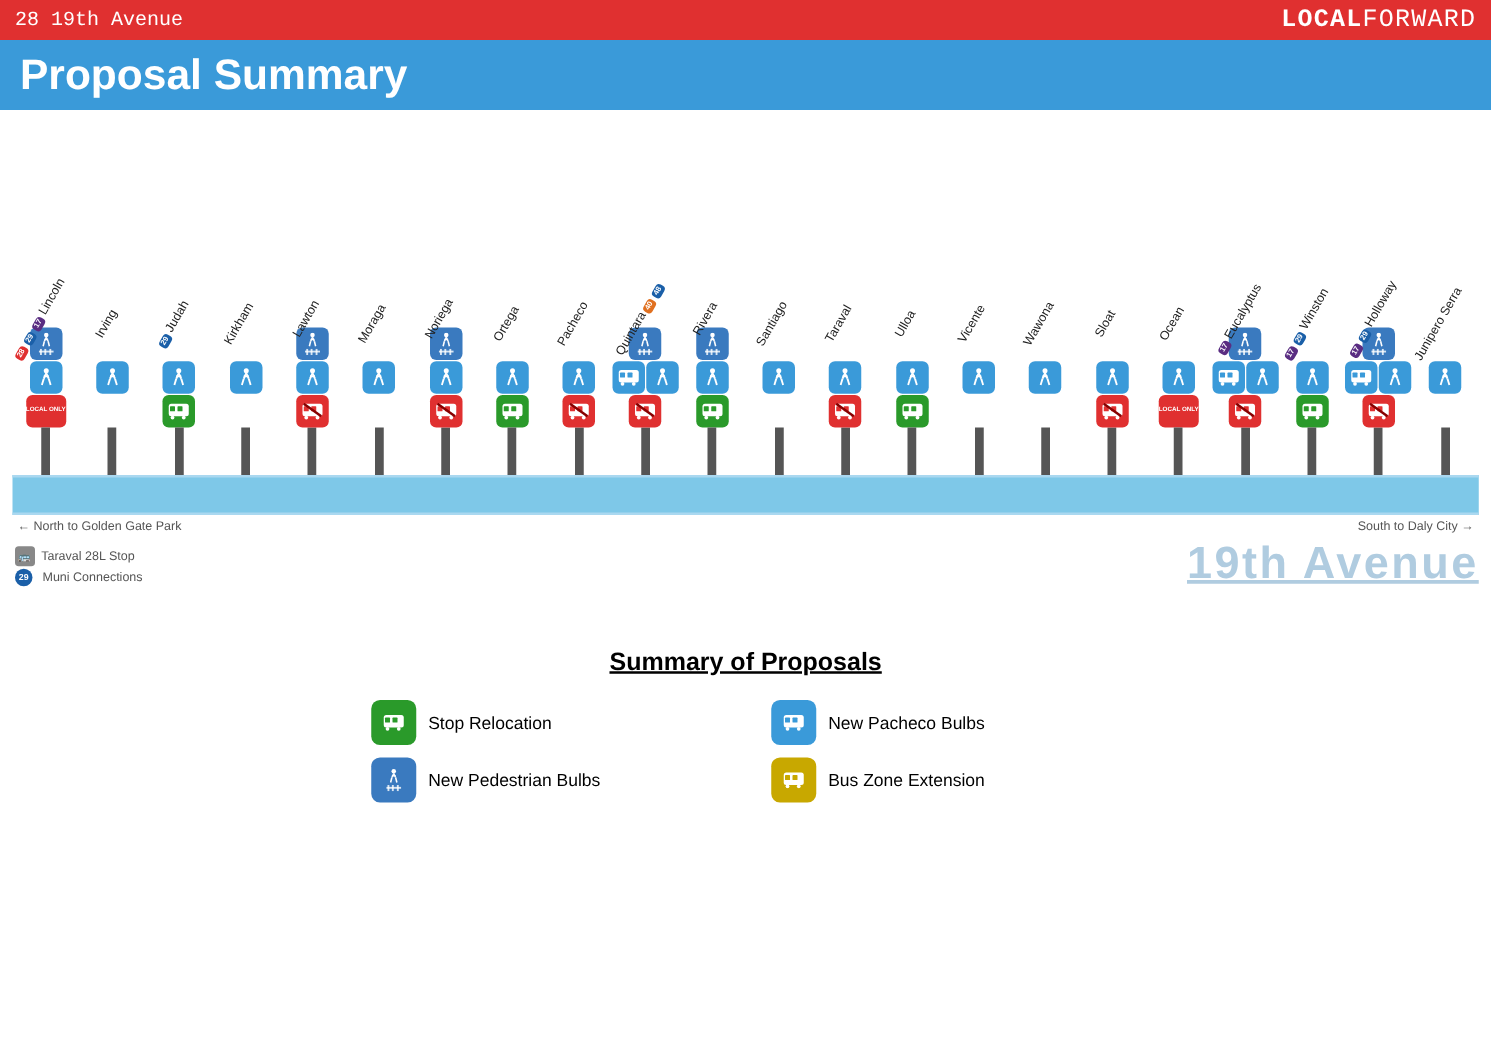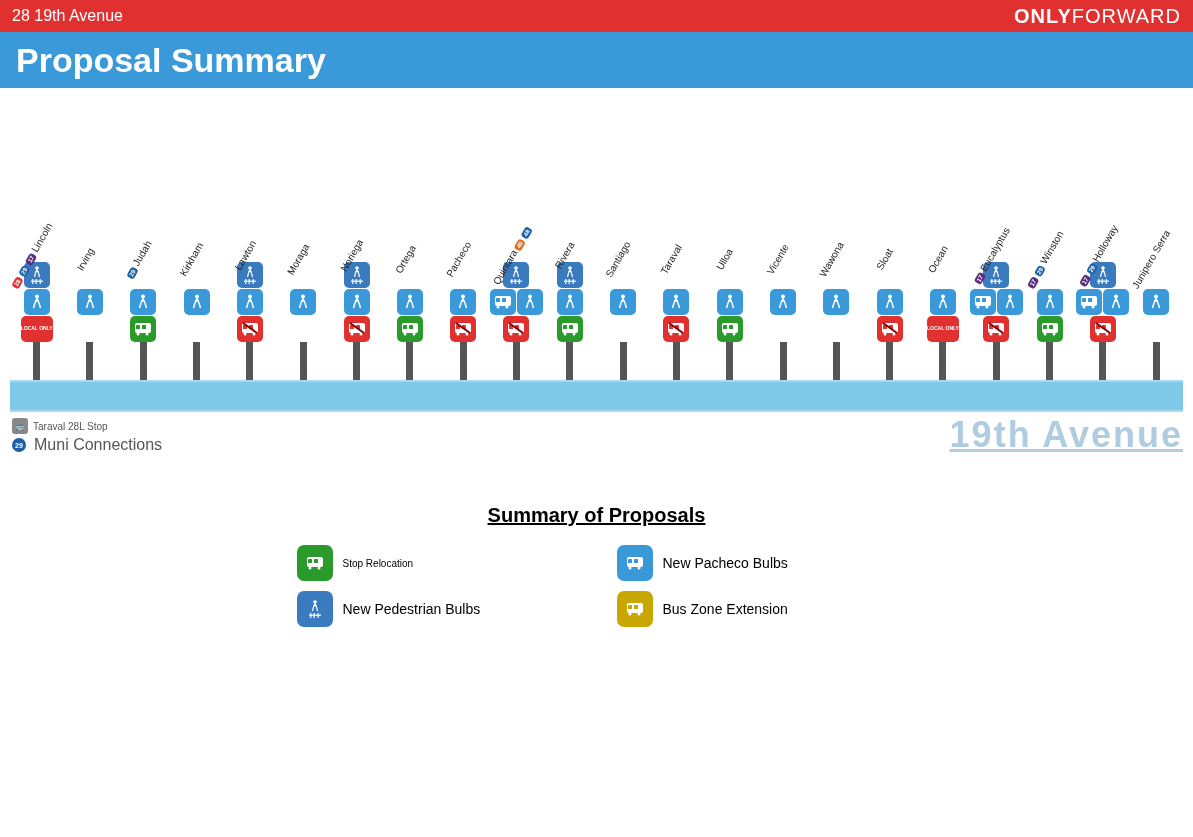--- a/index.html
+++ b/index.html
@@ -6,20 +6,21 @@
     body { font-family: Arial, sans-serif; background: #fff; width: 1193px; min-height: 837px; overflow-x: hidden; }
 
     .header-red {
       background: #e03030;
       color: white;
       padding: 0 12px;
       display: flex;
       justify-content: space-between;
       align-items: center;
       height: 32px;
+      font-family: Liberation Mono, monospace;
     }
     .header-red .muni-forward { font-size: 20px; font-weight: bold; letter-spacing: 1px; }
     .muni-forward span { color: #fff; }
     .muni-forward .forward { font-weight: 300; }
 
     .header-blue {
       background: #3a9ad9;
       color: white;
       padding: 8px 16px;
       height: 56px;
@@ -112,21 +113,21 @@
     }
     .bottom-legend-item { display: flex; align-items: center; gap: 5px; margin-bottom: 2px; }
     .bl-icon { width: 16px; height: 16px; border-radius: 3px; background: #888; display: flex; align-items: center; justify-content: center; font-size: 8px; color: white; }
   </style>
 </head>
 <body>
 
 <div class="header-red">
   <span>28 19th Avenue</span>
   <span class="muni-forward">
-    <span style="font-weight:bold;">ONLY</span><span class="forward">FORWARD</span>
+    <span style="font-weight:bold;">LOCAL</span><span class="forward">FORWARD</span>
   </span>
 </div>
 
 <div class="header-blue">
   <h1>Proposal Summary</h1>
 </div>
 
 <div class="map-section" style="position:relative; padding-bottom:8px;">
 
   <div class="stops-container" id="stops-row" style="padding:0 10px; display:flex; align-items:flex-end; gap:0;">
@@ -940,50 +941,54 @@
         <div style="display: flex; gap: 1px; align-items: center; justify-content: center; margin-bottom: 0px;">
           <div style="width: 26px; height: 26px;"></div>
         </div>
         <div style="width: 7px; background: rgb(85, 85, 85); height: 38px; margin-top: 0px;"></div>
       </div>
     </div>
 
   <div style="padding:0 10px; margin-top:0;">
     <div id="poles-row" style="display:flex; gap:0; padding:0 0;"></div>
     <div class="avenue-line"></div>
+    <div class="avenue-arrows">
+      <span>← <span>North to Golden Gate Park</span></span>
+      <span><span>South to Daly City</span> →</span>
+    </div>
     <div class="avenue-name">19th Avenue</div>
   </div>
 
   <div class="bottom-legend">
     <div class="bottom-legend-item">
       <div class="bl-icon" style="background:#888;">🚌</div>
       <span style="font-size:10px;">Taraval 28L Stop</span>
     </div>
     <div class="bottom-legend-item">
       <div class="bl-icon" style="background:#1a5fa8; border-radius:50%; font-size:7px; font-weight:bold; color:white; width:14px; height:14px;">29</div>
-      <span style="font-size:16px; margin-left:3px;">Muni Connections</span>
+      <span style="font-size:10px; margin-left:3px;">Muni Connections</span>
     </div>
   </div>
 </div>
 
 <div class="summary-section">
   <div class="summary-title">Summary of Proposals</div>
   <div class="legend-grid" id="legend-grid">
 
   <div class="legend-item">
         <div style="width: 36px; height: 36px; border-radius: 7px; background: rgb(42, 154, 42); display: flex; align-items: center; justify-content: center; flex-shrink: 0;">
           <svg width="18" height="14" viewBox="0 0 18 14" fill="white">
             <rect x="1" y="1" width="16" height="10" rx="2"></rect>
             <rect x="2" y="3" width="4" height="4" rx="0.5" fill="#2a9a2a"></rect>
             <rect x="8" y="3" width="4" height="4" rx="0.5" fill="#2a9a2a"></rect>
             <circle cx="4" cy="12" r="1.5" fill="white"></circle>
             <circle cx="13" cy="12" r="1.5" fill="white"></circle>
           </svg>
         </div>
-        <span style="font-size: 10px;">Stop Relocation</span>
+        <span style="font-size: 14px;">Stop Relocation</span>
       </div>
       <div class="legend-item">
         <div style="width: 36px; height: 36px; border-radius: 7px; background: rgb(58, 154, 217); display: flex; align-items: center; justify-content: center; flex-shrink: 0;">
           <svg width="18" height="14" viewBox="0 0 18 14" fill="white">
             <rect x="1" y="1" width="16" height="10" rx="2"></rect>
             <rect x="2" y="3" width="4" height="4" rx="0.5" fill="#3a9ad9"></rect>
             <rect x="8" y="3" width="4" height="4" rx="0.5" fill="#3a9ad9"></rect>
             <circle cx="4" cy="12" r="1.5" fill="white"></circle>
             <circle cx="13" cy="12" r="1.5" fill="white"></circle>
           </svg>

